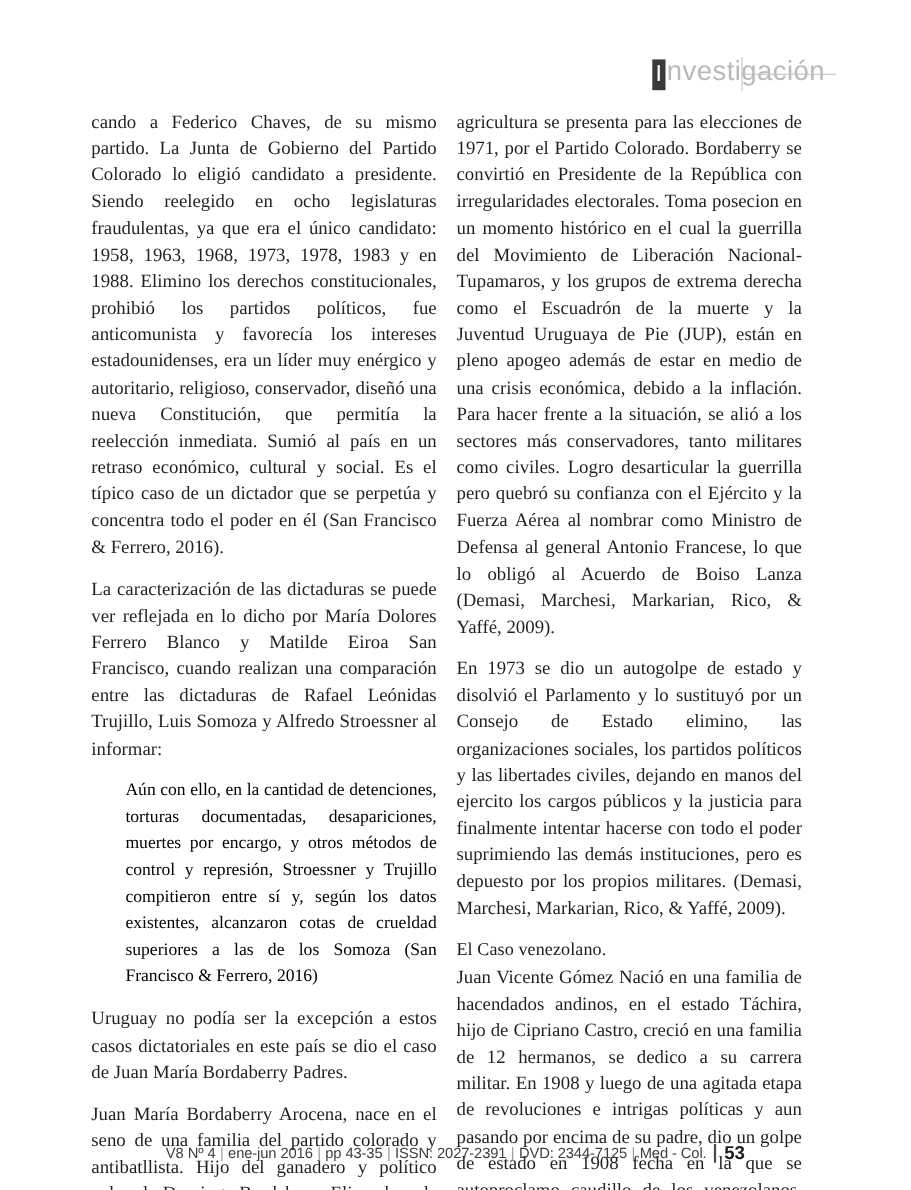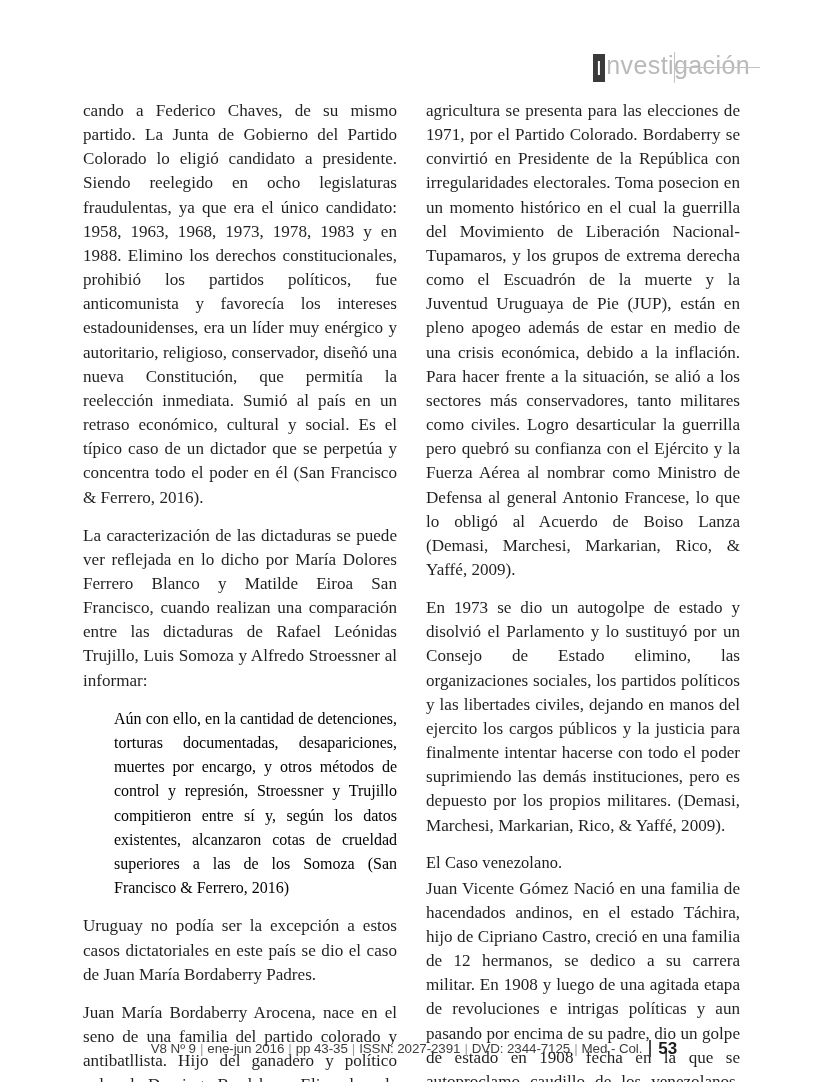--- a/index.html
+++ b/index.html
@@ -80,21 +80,21 @@
   }
 
   
   .columns {
     position: absolute;
     top: 99px;
     left: 83px;
     width: 662px;
     height: 910px;
     display: flex;
-    gap: 29px;
+    gap: 18px;
   }
   .col {
     width: 314px;
   }
 
   p.body {
     margin: 0 0 14px 0;
     font-size: 17.1px;
     line-height: 24.15px;
     text-align: justify;
@@ -189,18 +189,18 @@
       <p class="body">agricultura se presenta para las elecciones de 1971, por el Partido Colorado. Bordaberry se convirtió en Presidente de la República con irregularidades electorales. Toma posecion en un momento histórico en el cual la guerrilla del Movimiento de Liberación Nacional-Tupamaros, y los grupos de extrema derecha como el Escuadrón de la muerte y la Juventud Uruguaya de Pie (JUP), están en pleno apogeo además de estar en medio de una crisis económica, debido a la inflación. Para hacer frente a la situación, se alió a los sectores más conservadores, tanto militares como civiles. Logro desarticular la guerrilla pero quebró su confianza con el Ejército y la Fuerza Aérea al nombrar como Ministro de Defensa al general Antonio Francese, lo que lo obligó al Acuerdo de Boiso Lanza (Demasi, Marchesi, Markarian, Rico, &amp; Yaffé, 2009).</p>
       <p class="body">En 1973 se dio un autogolpe de estado y disolvió el Parlamento y lo sustituyó por un Consejo de Estado elimino, las organizaciones sociales, los partidos políticos y las libertades civiles, dejando en manos del ejercito los cargos públicos y la justicia para finalmente intentar hacerse con todo el poder suprimiendo las demás instituciones, pero es depuesto por los propios militares. (Demasi, Marchesi, Markarian, Rico, &amp; Yaffé, 2009).</p>
       <h3 class="subhead">El Caso venezolano.</h3>
       <p class="body last">Juan Vicente Gómez Nació en una familia de hacendados andinos, en el estado Táchira, hijo de Cipriano Castro, creció en una familia de 12 hermanos, se dedico a su carrera militar. En 1908 y luego de una agitada etapa de revoluciones e intrigas políticas y aun pasando por encima de su padre, dio un golpe de estado en 1908 fecha en la que se autoproclamo caudillo de los venezolanos, creando dentro de la política el sistema de la policía política privada del Presidente y el control de las operaciones económicas del Gobierno. Como todo dictador no solo se abrogo el poder, sino que logro su desarrollo económico, pero gracias al descubrimiento del</p>
     </div>
 
   </div>
 
   <div class="footer">
     <div class="footer-line">
-      <span>V8 Nº 9</span><span class="sep">|</span><span>ene-jun 2016</span><span class="sep">|</span><span>pp 43-35</span><span class="sep">|</span><span>ISSN: 2027-2391</span><span class="sep">|</span><span>DVD: 2344-7125</span><span class="sep">|</span><span>Med - Col.</span>
+      <span>V8 Nº 4</span><span class="sep">|</span><span>ene-jun 2016</span><span class="sep">|</span><span>pp 43-35</span><span class="sep">|</span><span>ISSN: 2027-2391</span><span class="sep">|</span><span>DVD: 2344-7125</span><span class="sep">|</span><span>Med - Col.</span>
     </div>
     <div class="footer-page">53</div>
   </div>
 
 </div>
 
 </body></html>

